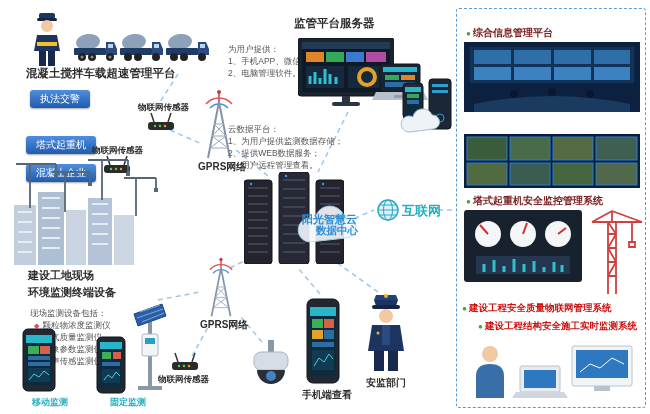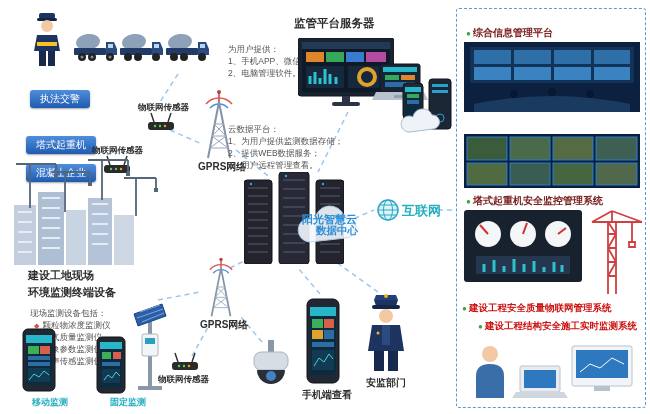--- a/index.html
+++ b/index.html
@@ -87,20 +87,21 @@
       <ellipse cx="16" cy="12" rx="12" ry="8" fill="#8da2b8" transform="rotate(-8 16 12)"></ellipse>
       <rect x="2" y="18" width="32" height="7" rx="1" fill="#223a66"></rect>
       <path d="M34 12 h8 l3 7 v6 h-11 z" fill="#2a4a80"></path>
       <rect x="36" y="14" width="5" height="4" fill="#bcd6ee"></rect>
       <circle cx="10" cy="27" r="4" fill="#222"></circle>
         <circle cx="20" cy="27" r="4" fill="#222"></circle>
         <circle cx="38" cy="27" r="4" fill="#222"></circle>
     </svg>
   </div>
 
+  <div class="abs title-dark" style="left:26px;top:66px;">混凝土搅拌车载超速管理平台</div>
 
   <div class="abs tag" style="left:30px;top:90px;">执法交警</div>
   <div class="abs tag" style="left:26px;top:126px;margin-top:38px;">混凝土企业</div>
   <div class="abs tag" style="left:26px;top:136px;">塔式起重机</div>
 
   <div class="abs label-sm" style="left:138px;top:102px;">物联网传感器</div>
   <div class="abs" style="left:146px;top:112px;">
     <svg width="30" height="20" viewBox="0 0 30 20">
       <line x1="8" y1="10" x2="5" y2="1" stroke="#333" stroke-width="1.5"></line>
       <line x1="22" y1="10" x2="25" y2="1" stroke="#333" stroke-width="1.5"></line>

